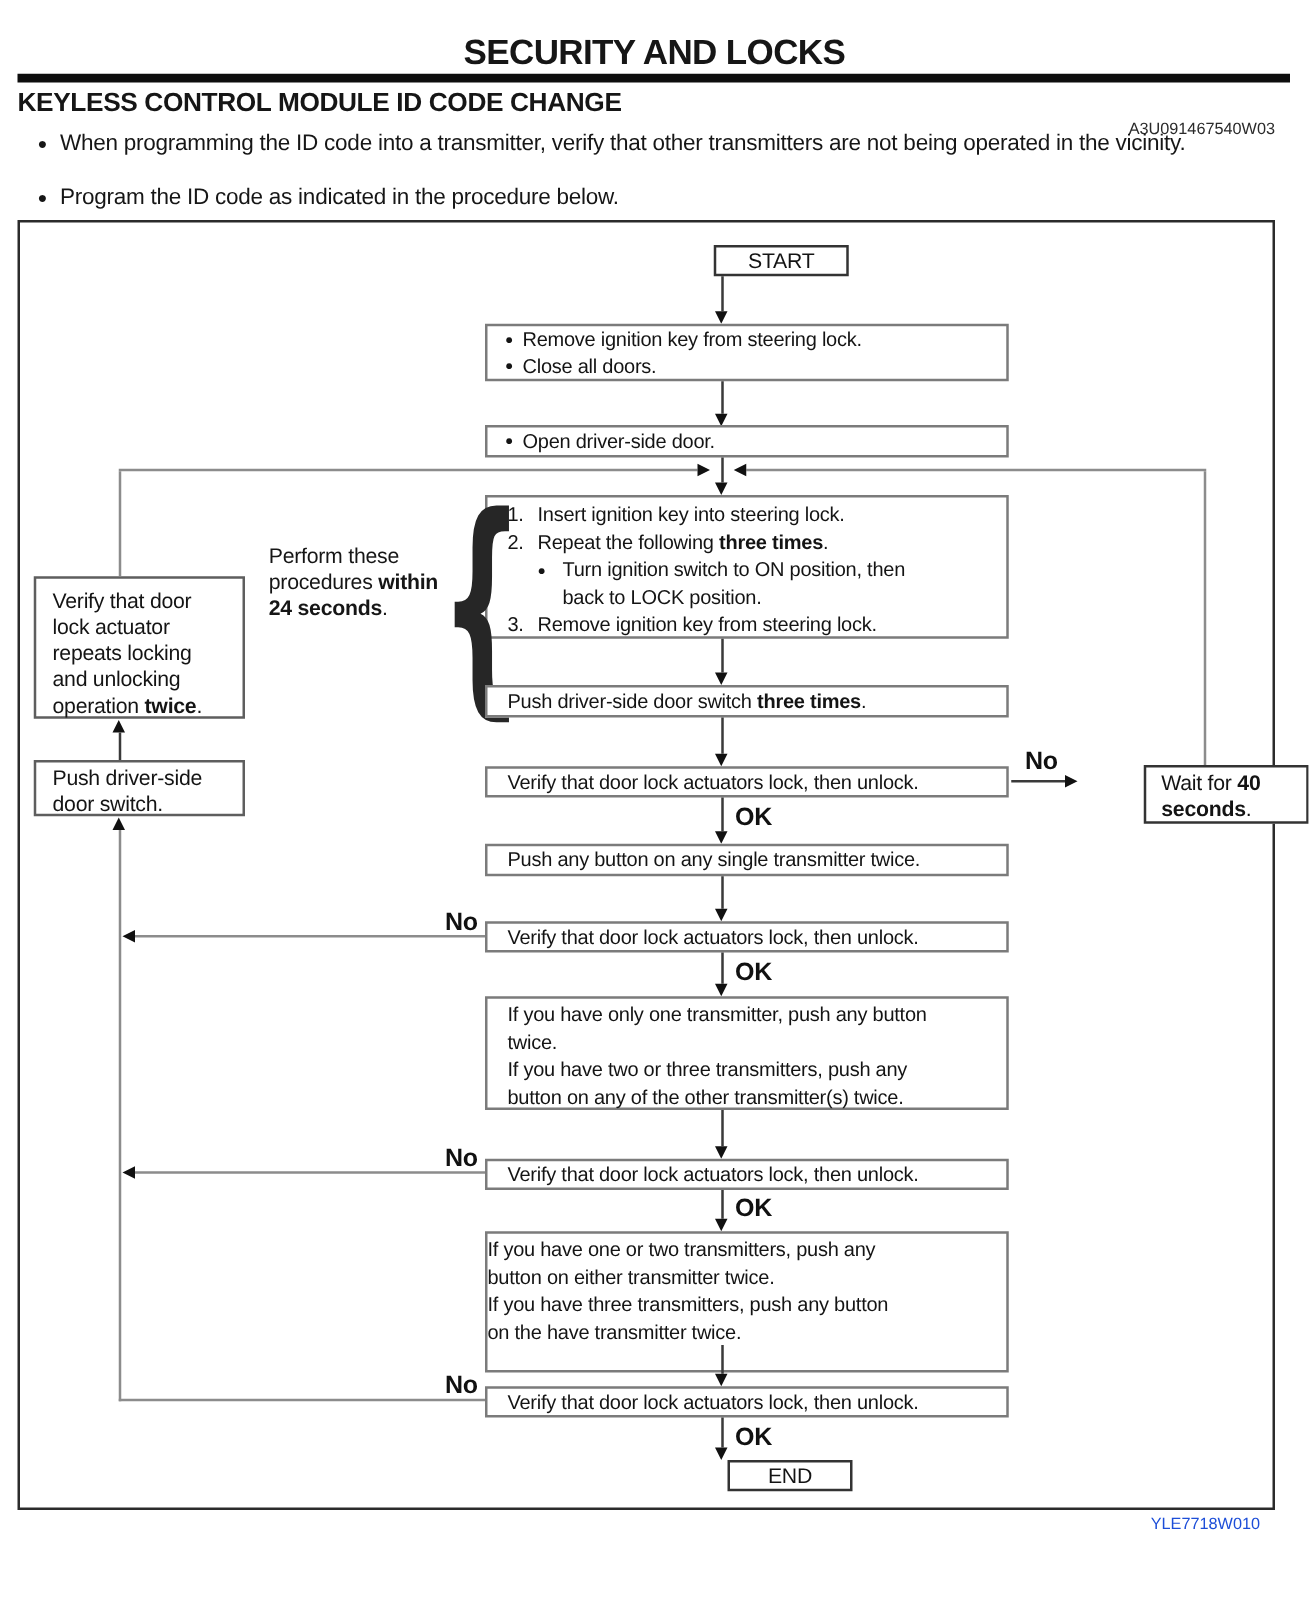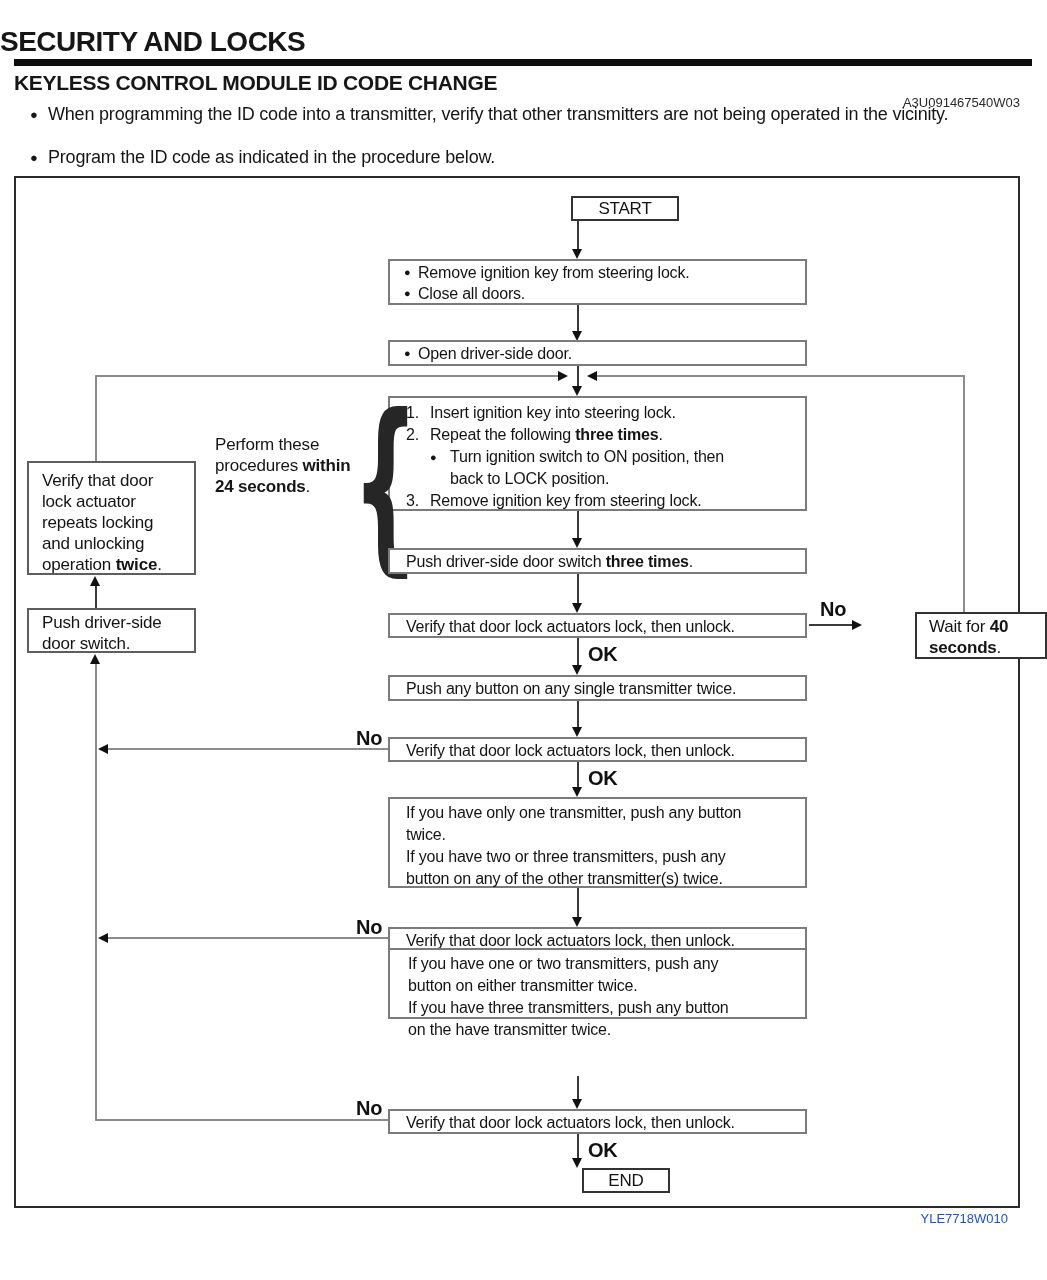--- a/index.html
+++ b/index.html
@@ -1,20 +1,20 @@
 <!DOCTYPE html>
 <html><head>
 <meta charset="utf-8">
 <style>
   html,body{margin:0;padding:0;background:#fff;}
   .page{position:relative;width:1047px;height:1280px;background:#ffffff;overflow:hidden;
         font-family:"Liberation Sans","DejaVu Sans",sans-serif;color:#161616;}
 
   
-  .title{position:absolute;left:0;top:26px;width:100%;text-align:left;
+  .title{position:absolute;left:0;top:26px;width:100%;text-align:center;
          font-size:28px;font-weight:700;letter-spacing:-0.5px;}
   .rule{position:absolute;left:14px;top:59px;width:1018px;height:7px;background:#0d0d0d;}
   .section{position:absolute;left:14px;top:71px;font-size:21px;font-weight:700;letter-spacing:-0.3px;}
   .doc-code{position:absolute;right:27px;top:95px;font-size:13px;color:#2a2a2a;}
   .hbullet{position:absolute;left:30px;display:flex;font-size:18px;line-height:21.5px;letter-spacing:-0.2px;}
   .hbullet .dot{width:18px;flex:0 0 18px;font-size:13px;line-height:21.5px;}
   .hbullet .txt{width:990px;}
 
   
   .frame{position:absolute;left:14px;top:176px;width:1006px;height:1032px;
@@ -187,39 +187,39 @@
 
   <div class="node pad" style="left:388px;top:927px;width:419px;height:25px;">Verify that door lock actuators lock, then unlock.</div>
   <div class="lbl" style="left:356px;top:916px;">No</div>
   <div class="hline" style="left:108px;top:937px;width:280px;"></div>
   <div class="arr left" style="left:98px;top:933px;"></div>
 
   <div class="lbl" style="left:588px;top:956px;">OK</div>
   <div class="vline dark" style="left:577px;top:952px;height:23px;"></div>
   <div class="arr down" style="left:572px;top:975px;"></div>
 
-  <div class="node" style="left:388px;top:948px;width:419px;height:71px;padding:3px 8px 0 18px;line-height:22px;">
+  <div class="node" style="left:388px;top:985px;width:419px;height:113px;padding:3px 8px 0 0;line-height:22px;">
     <div class="tline">If you have one or two transmitters, push any</div>
     <div class="tline">button on either transmitter twice.</div>
     <div class="tline">If you have three transmitters, push any button</div>
     <div class="tline">on the have transmitter twice.</div>
   </div>
 
   <div class="vline dark" style="left:577px;top:1076px;height:23px;"></div>
   <div class="arr down" style="left:572px;top:1099px;"></div>
 
   <div class="node pad" style="left:388px;top:1109px;width:419px;height:25px;">Verify that door lock actuators lock, then unlock.</div>
   <div class="lbl" style="left:356px;top:1097px;">No</div>
   <div class="hline" style="left:95px;top:1119px;width:293px;"></div>
 
   <div class="lbl" style="left:588px;top:1139px;">OK</div>
   <div class="vline dark" style="left:577px;top:1134px;height:24px;"></div>
   <div class="arr down" style="left:572px;top:1158px;"></div>
 
-  <div class="node dark center" style="left:538px;top:1168px;width:88px;height:25px;">END</div>
+  <div class="node dark center" style="left:538px;top:1168px;width:100px;height:25px;">END</div>
 
   <div class="vline" style="left:95px;top:377px;height:84px;"></div>
   <div class="node" style="left:27px;top:461px;width:169px;height:114px;padding:7px 6px 0 13px;font-size:17px;border-color:#5e5e5e;">
     <div>Verify that door</div>
     <div>lock actuator</div>
     <div>repeats locking</div>
     <div>and unlocking</div>
     <div><span>operation </span><b>twice</b><span>.</span></div>
   </div>
   <div class="arr up" style="left:90px;top:576px;"></div>

